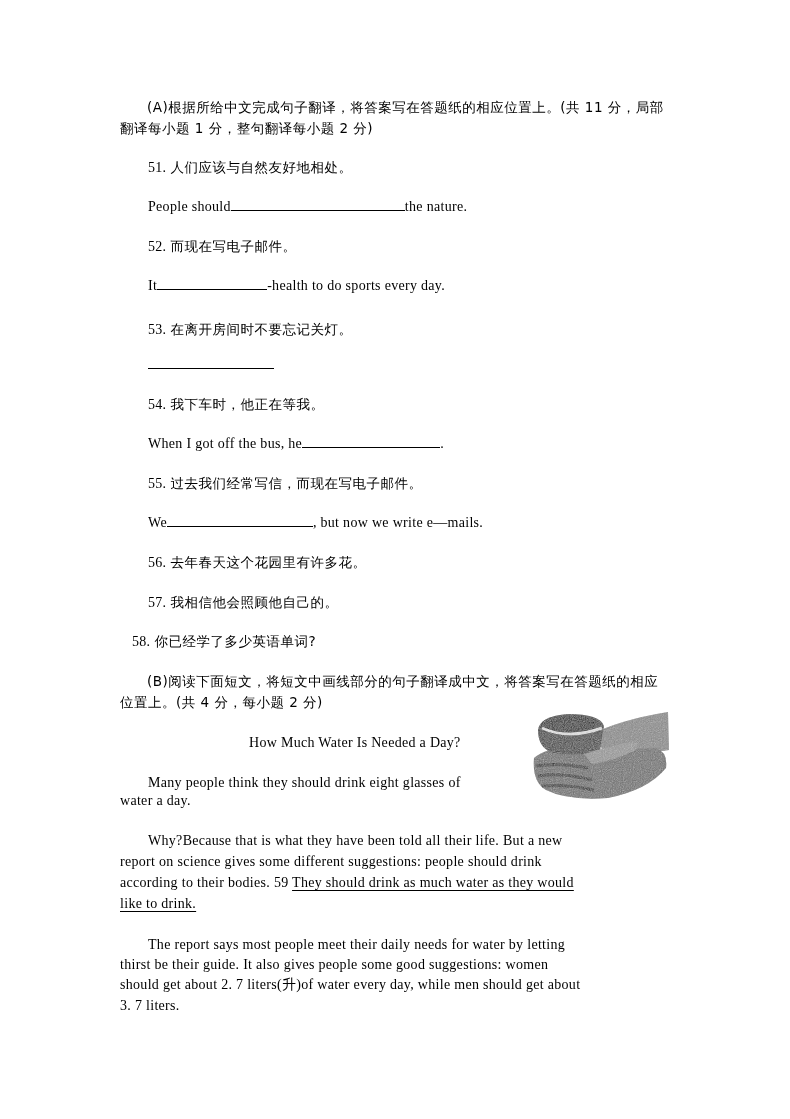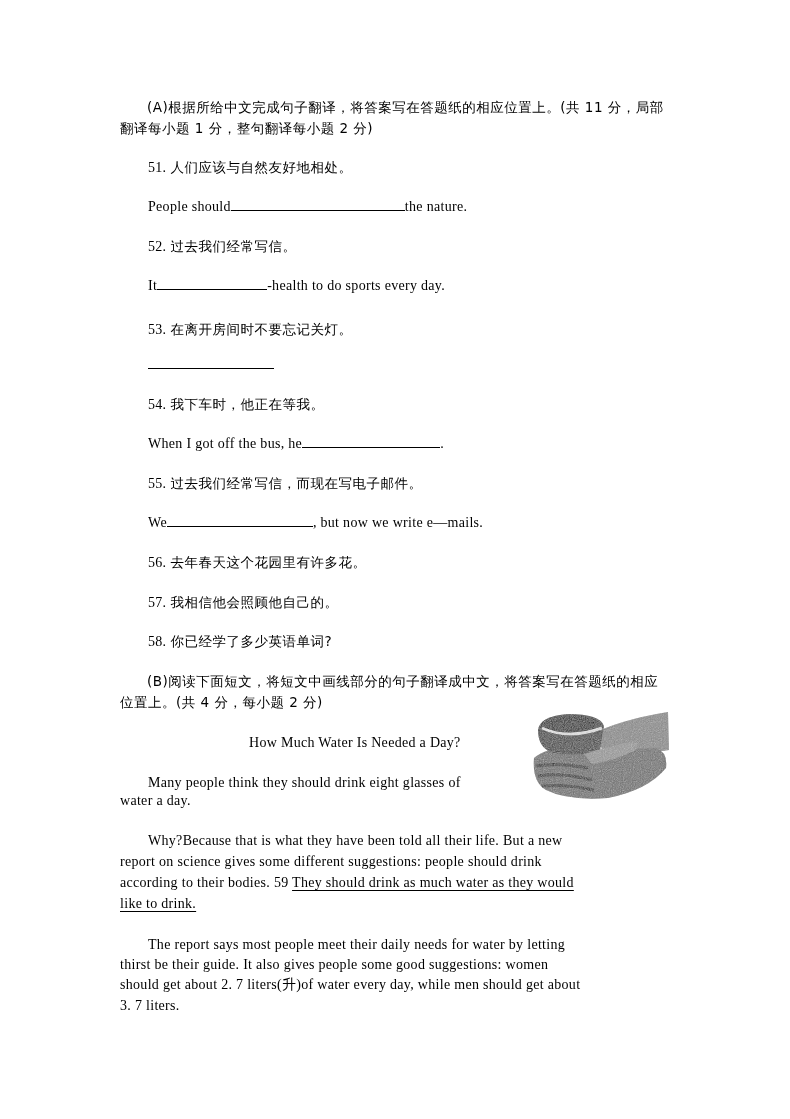--- a/index.html
+++ b/index.html
@@ -59,21 +59,21 @@
 <div class="line" style="left:148px; top:157px;">
   <span class="mono">51.</span>
   <span class="cjk">人们应该与自然友好地相处。</span>
 </div>
 <div class="line mono" style="left:148px; top:197px;">
   <span>People should</span><span class="blank" style="width:174px;"></span><span>the nature.</span>
 </div>
 
 <div class="line" style="left:148px; top:236px;">
   <span class="mono">52.</span>
-  <span class="cjk">过去我们经常写信。</span>
+  <span class="cjk">而现在写电子邮件。</span>
 </div>
 <div class="line mono" style="left:148px; top:276px;">
   <span>It</span><span class="blank" style="width:110px;"></span><span>-health to do sports every day.</span>
 </div>
 
 <div class="line" style="left:148px; top:319px;">
   <span class="mono">53.</span>
   <span class="cjk">在离开房间时不要忘记关灯。</span>
 </div>
 <div class="line mono" style="left:148px; top:355px;">
@@ -99,21 +99,21 @@
 <div class="line" style="left:148px; top:552px;">
   <span class="mono">56.</span>
   <span class="cjk">去年春天这个花园里有许多花。</span>
 </div>
 
 <div class="line" style="left:148px; top:592px;">
   <span class="mono">57.</span>
   <span class="cjk">我相信他会照顾他自己的。</span>
 </div>
 
-<div class="line" style="left:148px; top:631px;text-align:right;">
+<div class="line" style="left:132px; top:631px;text-align:right;">
   <span class="mono">58.</span>
   <span class="cjk">你已经学了多少英语单词?</span>
 </div>
 
 <div class="line cjk" style="left:147px; top:671px;">(B)阅读下面短文，将短文中画线部分的句子翻译成中文，将答案写在答题纸的相应</div>
 <div class="line cjk" style="left:120px; top:692px;">位置上。(共 4 分，每小题 2 分)</div>
 
 <div class="line mono" style="left:249px; top:733px;">How Much Water Is Needed a Day?</div>
 
 <div class="illus">

